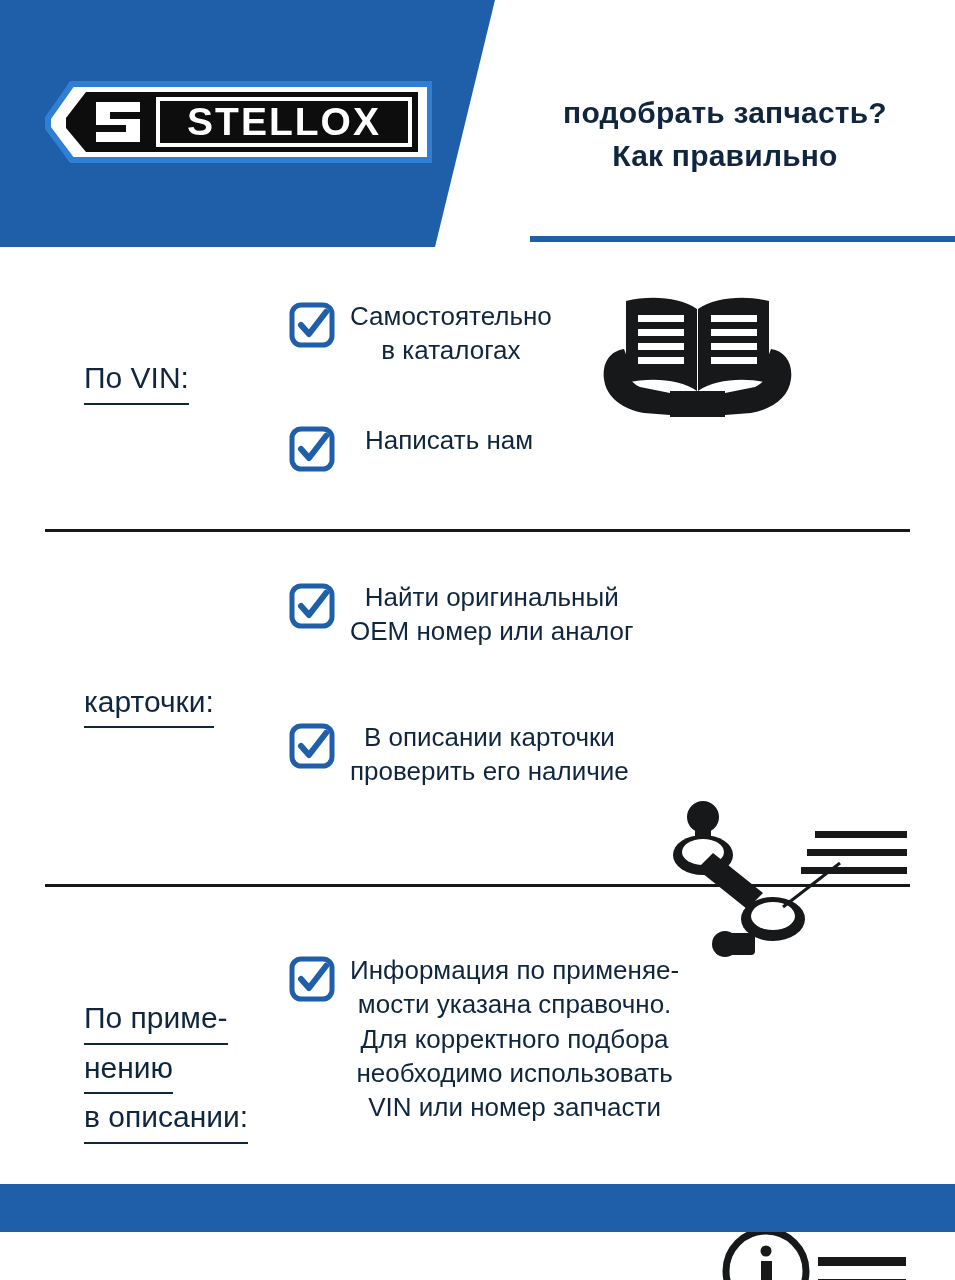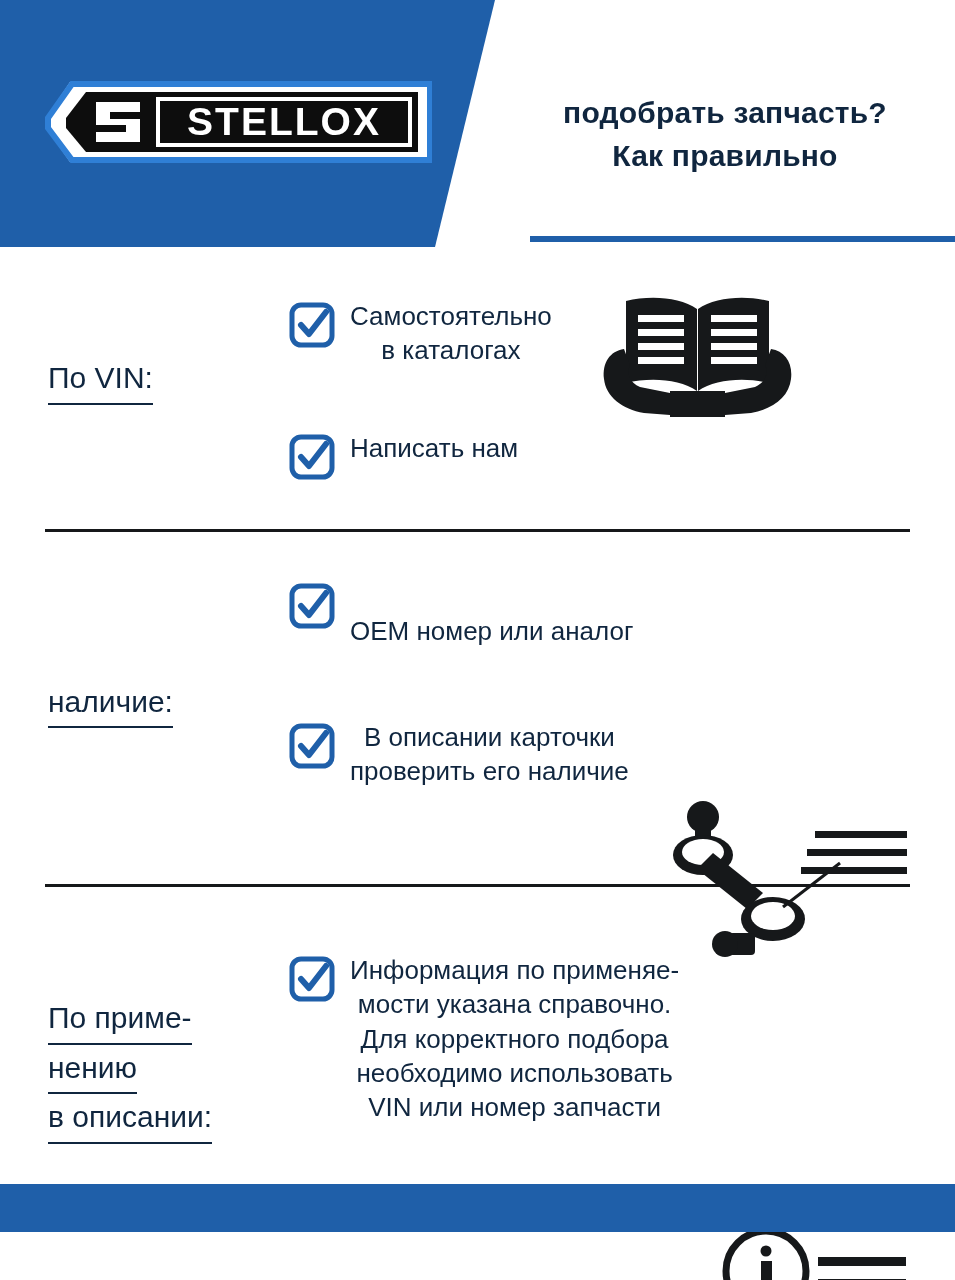--- a/index.html
+++ b/index.html
@@ -96,20 +96,21 @@
     position: absolute;
     color: #10263f;
     font-size: 30px;
     font-weight: 400;
     line-height: 1.55;
   }
   .row-label .u {
     display: inline-block;
     border-bottom: 2px solid #10263f;
     padding-bottom: 1px;
+    margin-left: 36px;
   }
 
   .bullet {
     position: absolute;
     display: flex;
     align-items: flex-start;
   }
   .check {
     flex: 0 0 auto;
     width: 48px;
@@ -182,21 +183,21 @@
           <rect x="4" y="4" width="40" height="40" rx="9" fill="none" stroke="#1f5fa9" stroke-width="5"></rect>
           <path d="M13 24 L21 33 L38 11" fill="none" stroke="#1f5fa9" stroke-width="6" stroke-linecap="round" stroke-linejoin="round"></path>
         </svg>
       </span>
       <span class="bullet-text">
         <span>Самостоятельно</span><br>
         <span>в каталогах</span>
       </span>
     </div>
 
-    <div class="bullet" style="left:288px; top:184px;">
+    <div class="bullet" style="left:288px; top:176px;gap:15px;">
       <span class="check">
         <svg width="48" height="48" viewBox="0 0 48 48" xmlns="http://www.w3.org/2000/svg">
           <rect x="4" y="4" width="40" height="40" rx="9" fill="none" stroke="#1f5fa9" stroke-width="5"></rect>
           <path d="M13 24 L21 33 L38 11" fill="none" stroke="#1f5fa9" stroke-width="6" stroke-linecap="round" stroke-linejoin="round"></path>
         </svg>
       </span>
       <span class="bullet-text">
         <span>Написать нам</span>
       </span>
     </div>
@@ -222,32 +223,32 @@
         <path d="M70 104 L125 104 L125 130 L70 130 Z" fill="#16181a"></path>
       </svg>
     </div>
 
     <div class="row-sep" style="top:282px;"></div>
   </div>
 
   <div class="row" style="top:285px;height:355px;">
     <div class="row-label" style="left:48px; top:100px;">
       <br>
-      <span class="u">наличие:</span>
+      <span class="u">карточки:</span>
     </div>
 
     <div class="bullet" style="left:288px; top:48px;">
       <span class="check">
         <svg width="48" height="48" viewBox="0 0 48 48" xmlns="http://www.w3.org/2000/svg">
           <rect x="4" y="4" width="40" height="40" rx="9" fill="none" stroke="#1f5fa9" stroke-width="5"></rect>
           <path d="M13 24 L21 33 L38 11" fill="none" stroke="#1f5fa9" stroke-width="6" stroke-linecap="round" stroke-linejoin="round"></path>
         </svg>
       </span>
       <span class="bullet-text">
-        <br>
+        <span>Найти оригинальный</span><br>
         <span>OEM номер или аналог</span>
       </span>
     </div>
 
     <div class="bullet" style="left:288px; top:188px;">
       <span class="check">
         <svg width="48" height="48" viewBox="0 0 48 48" xmlns="http://www.w3.org/2000/svg">
           <rect x="4" y="4" width="40" height="40" rx="9" fill="none" stroke="#1f5fa9" stroke-width="5"></rect>
           <path d="M13 24 L21 33 L38 11" fill="none" stroke="#1f5fa9" stroke-width="6" stroke-linecap="round" stroke-linejoin="round"></path>
         </svg>

